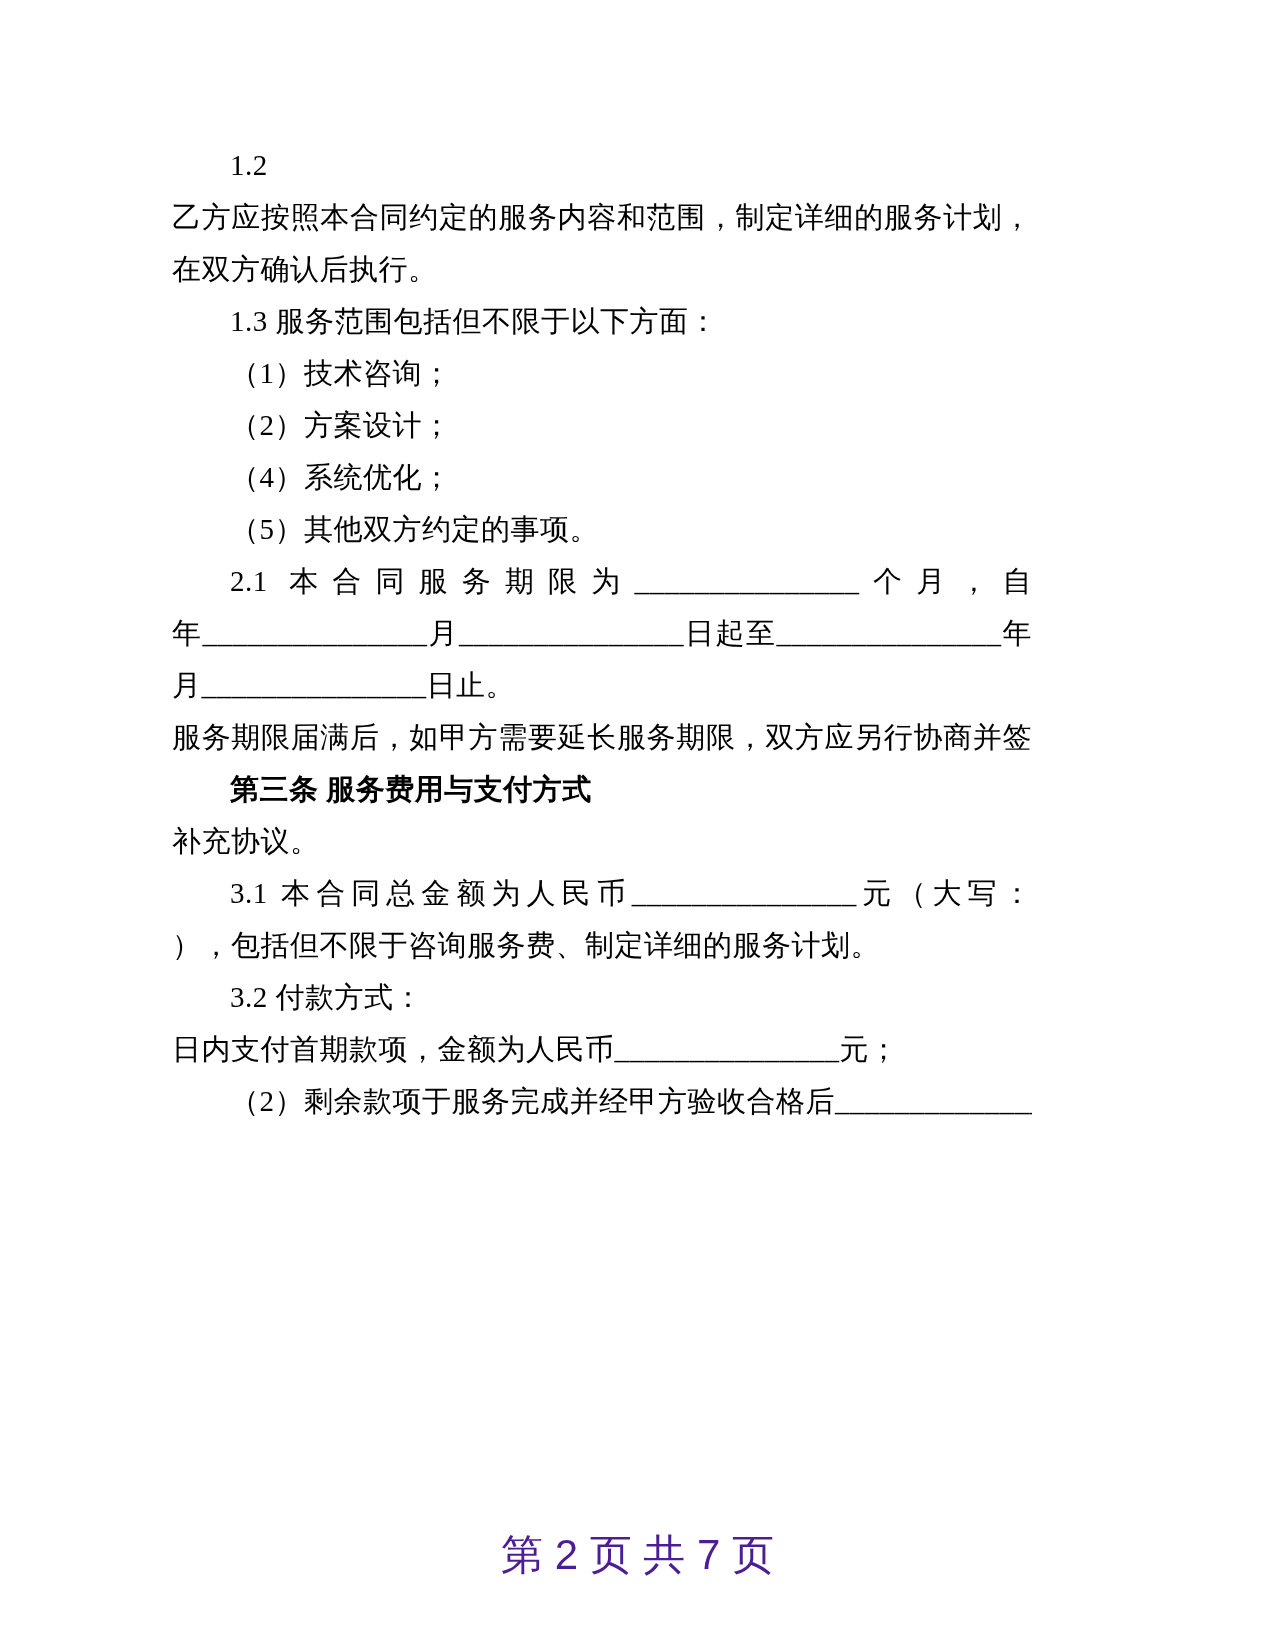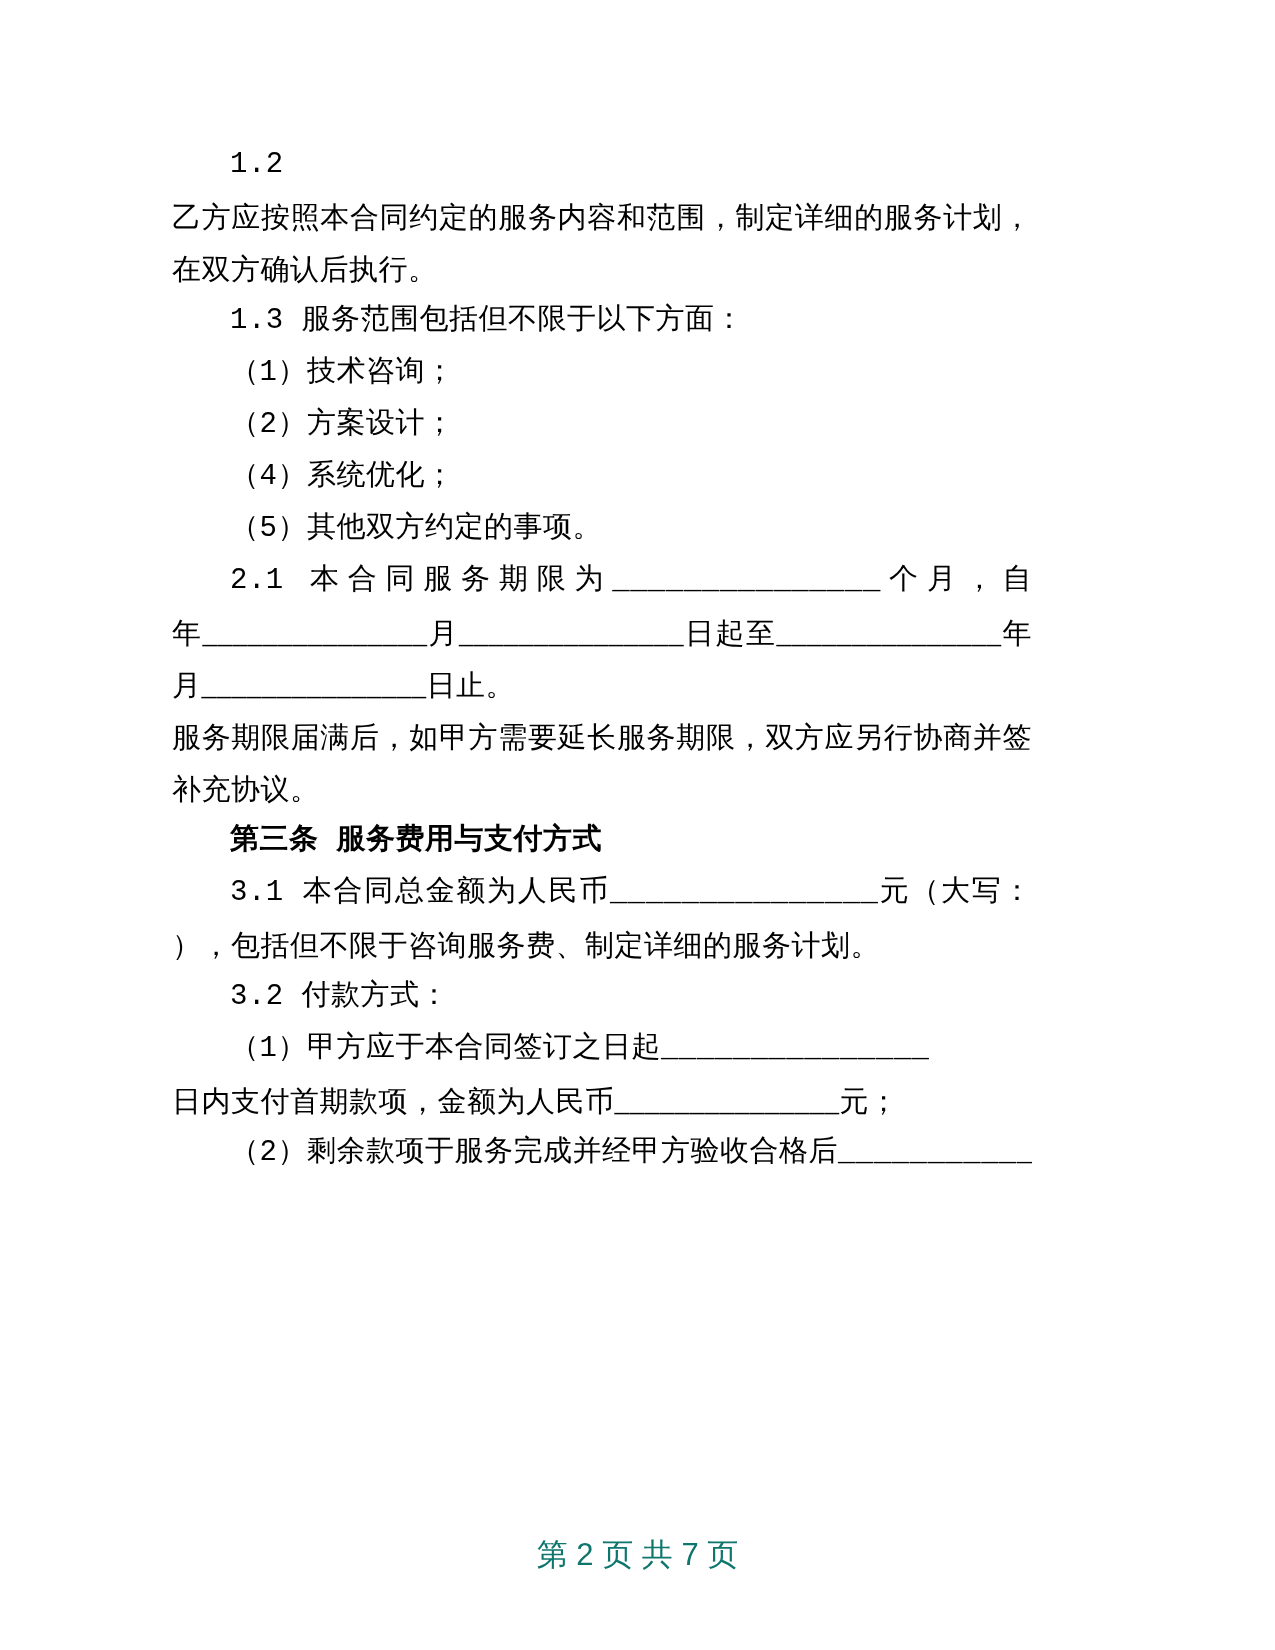--- a/index.html
+++ b/index.html
@@ -24,60 +24,59 @@
     width: 860px;
   }
   .line {
     font-size: 29px;
     line-height: 52px;
     height: 52px;
     white-space: nowrap;
     overflow: hidden;
     letter-spacing: 0.5px;
   }
-  .indent { text-indent: 2em; font-family: Liberation Mono, monospace; }
+  .indent { text-indent: 2em; }
   .bold { font-weight: 700; }
   .fill {
     white-space: normal;
     text-align: justify;
     text-align-last: justify;
   }
   .footer {
     position: absolute;
     top: 1532px;
     left: 0;
     width: 1275px;
     text-align: center;
     font-family: "Liberation Sans", "DejaVu Sans", sans-serif;
-    font-size: 31px;
+    font-size: 42px;
     line-height: 46px;
-    color: #0f766e;
+    color: #4c1d95;
   }
 </style>
 </head>
 <body>
 
 <div class="page">
   <div class="content">
     <div class="line indent">1.2</div>
     <div class="line fill">乙方应按照本合同约定的服务内容和范围，制定详细的服务计划，并</div>
     <div class="line">在双方确认后执行。</div>
     <div class="line indent">1.3 服务范围包括但不限于以下方面：</div>
     <div class="line indent">（1）技术咨询；</div>
     <div class="line indent">（2）方案设计；</div>
     <div class="line indent">（4）系统优化；</div>
     <div class="line indent">（5）其他双方约定的事项。</div>
     <div class="line indent fill">2.1 本合同服务期限为_______________个月，自_______________</div>
     <div class="line fill">年_______________月_______________日起至_______________年____</div>
     <div class="line">月_______________日止。</div>
     <div class="line fill">服务期限届满后，如甲方需要延长服务期限，双方应另行协商并签订</div>
+    <div class="line indent bold">第三条 服务费用与支付方式</div>
     <div class="line">补充协议。</div>
-    <div class="line indent bold">第三条 服务费用与支付方式</div>
     <div class="line indent fill">3.1 本合同总金额为人民币_______________元（大写：________</div>
     <div class="line">），包括但不限于咨询服务费、制定详细的服务计划。</div>
     <div class="line indent">3.2 付款方式：</div>
-    <div class="line indent">（1）甲方应于本合同签订之日起_______________</div>
     <div class="line">日内支付首期款项，金额为人民币_______________元；</div>
     <div class="line indent">（2）剩余款项于服务完成并经甲方验收合格后_______________</div>
   </div>
 
   <div class="footer">第 2 页 共 7 页</div>
 </div>
 
 </body></html>

